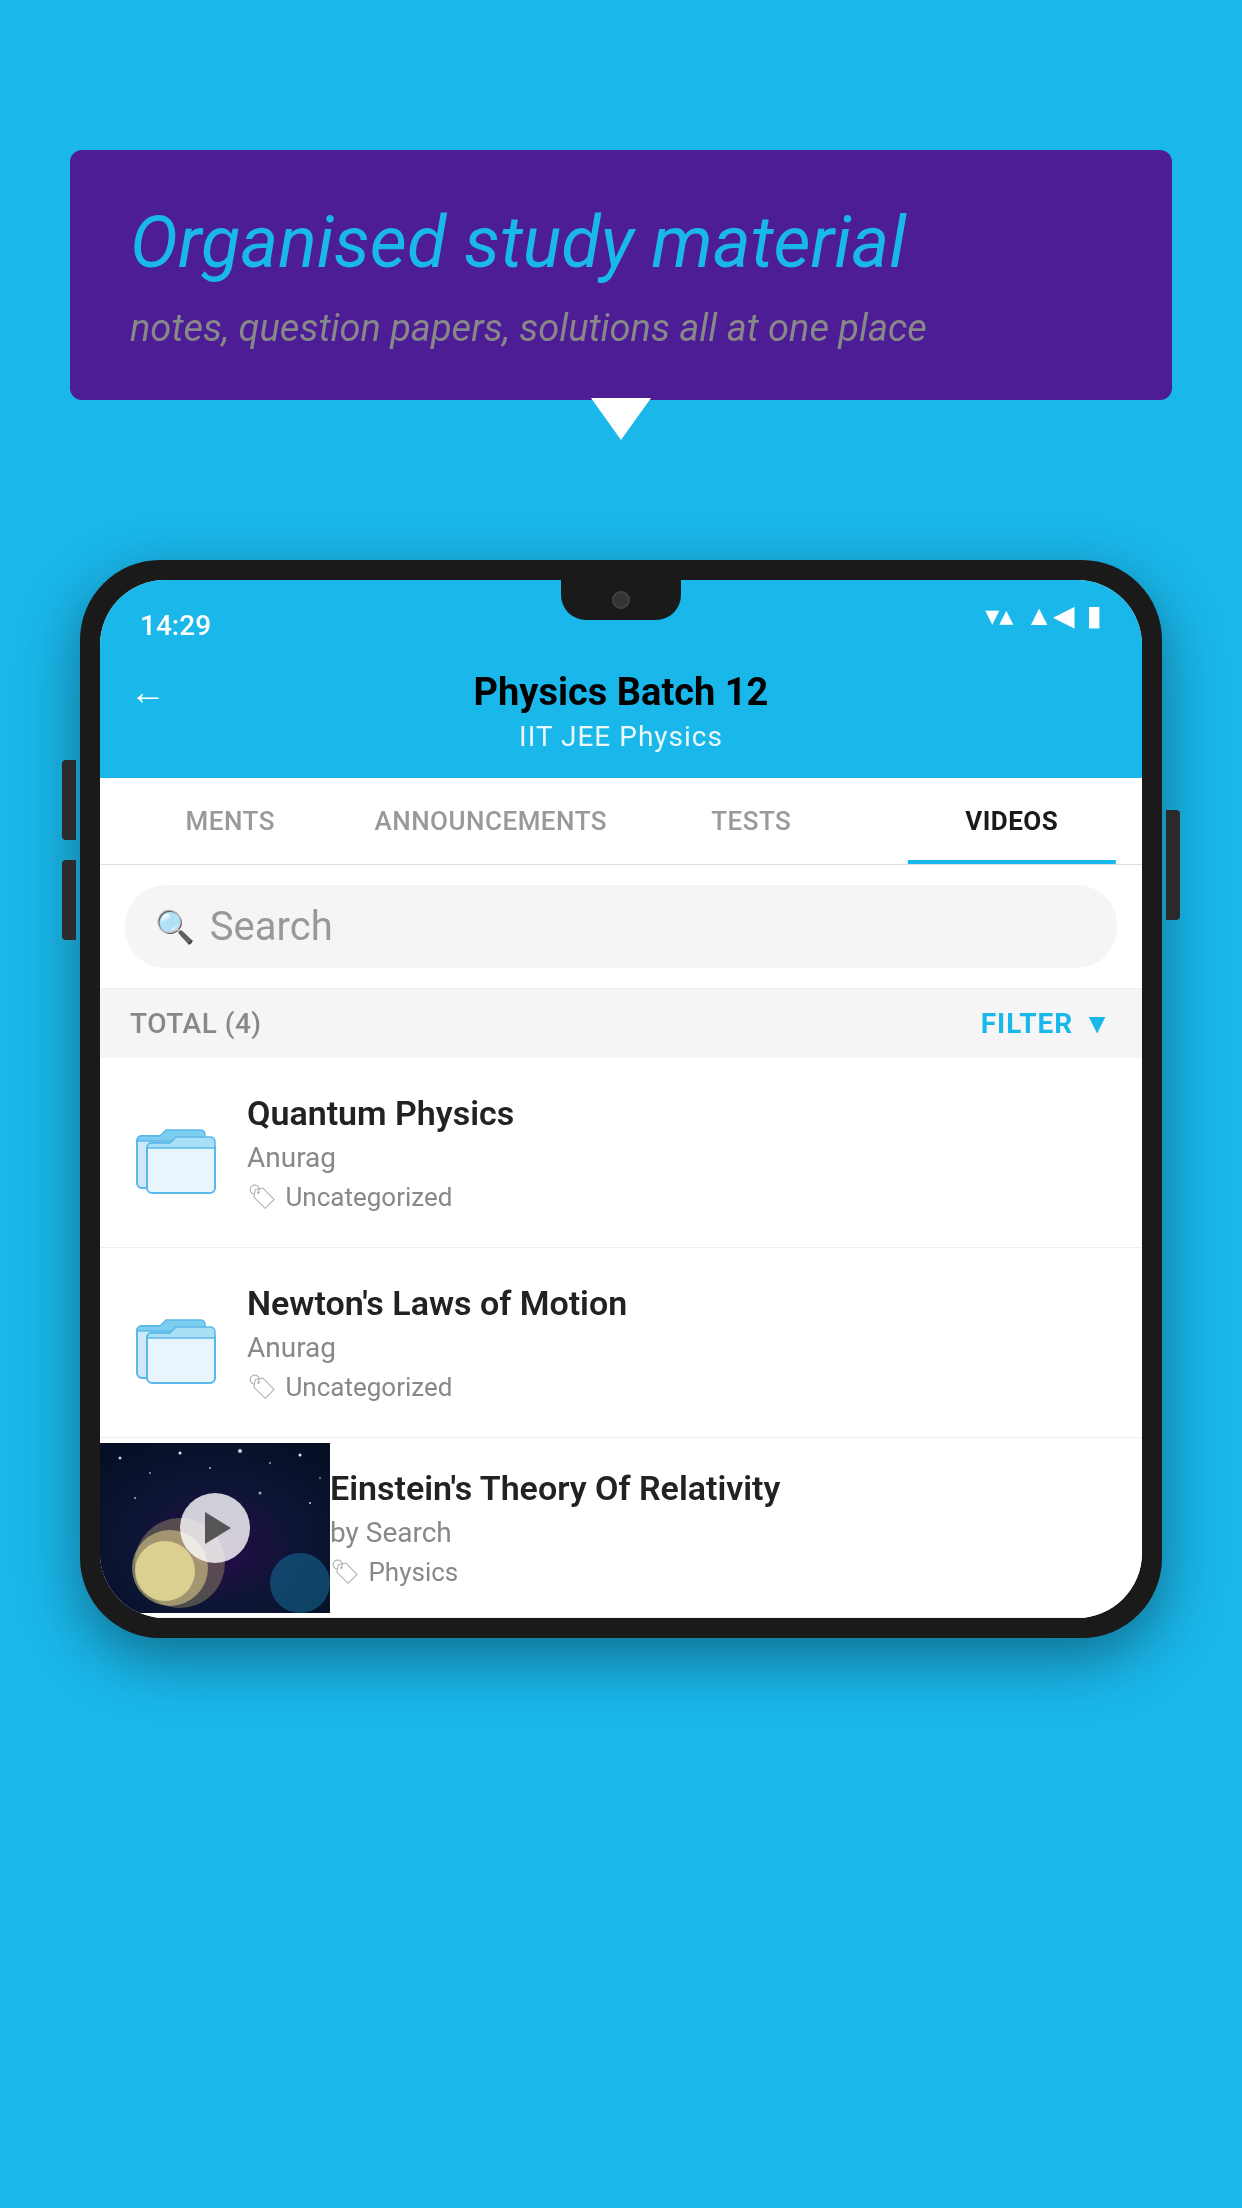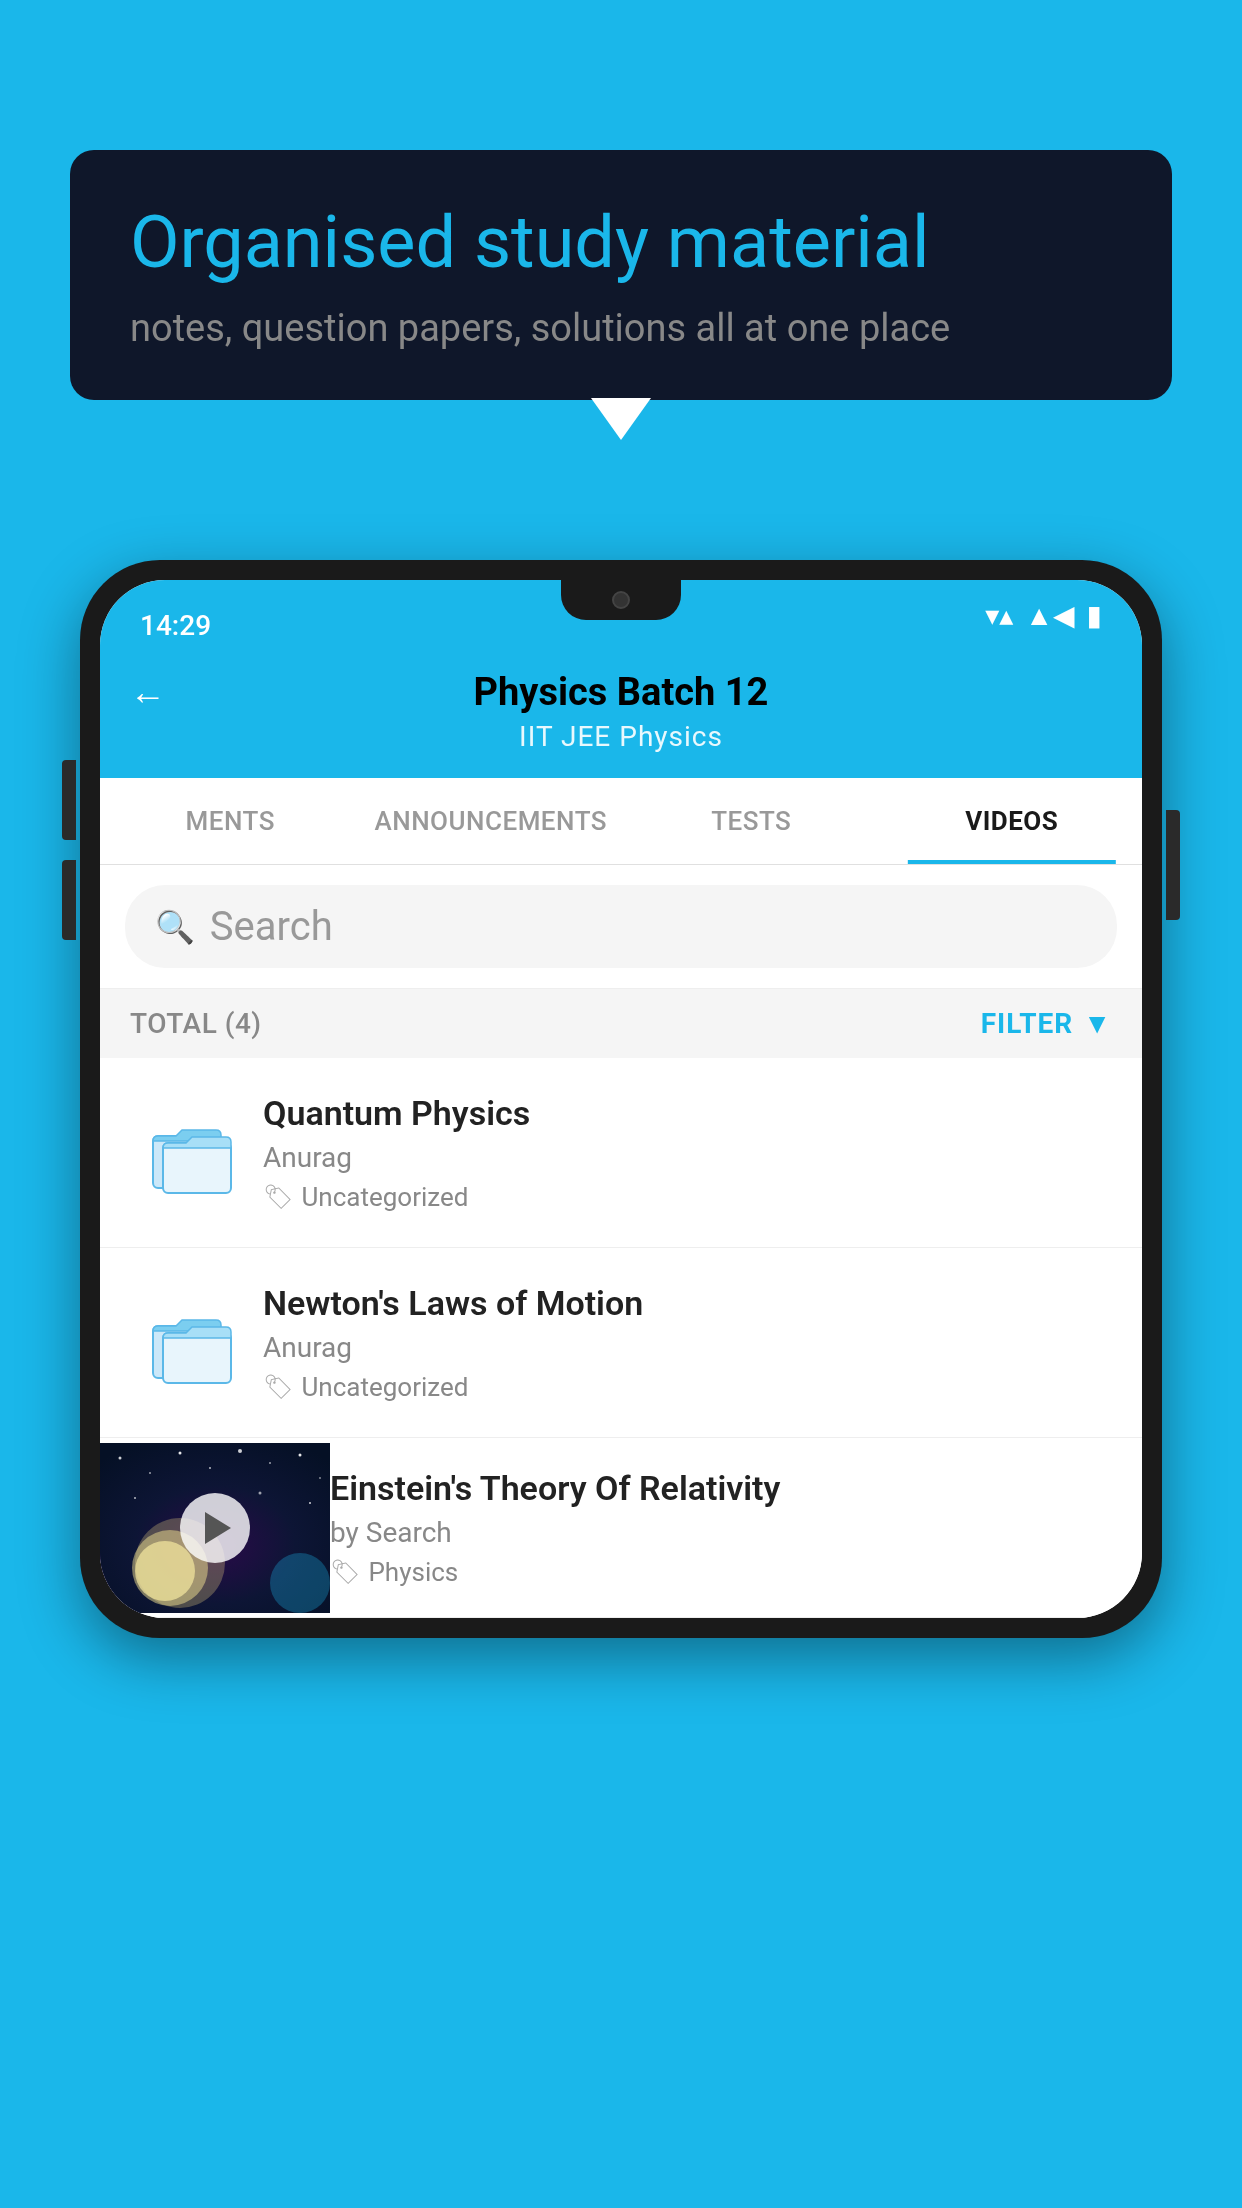--- a/index.html
+++ b/index.html
@@ -15,24 +15,25 @@
 
     
     .speech-bubble-container {
       position: absolute;
       top: 150px;
       left: 70px;
       right: 70px;
     }
 
     .speech-bubble {
-      background: #0f172a;
-      border-radius: 24px;
+      background: #4c1d95;
+      border-radius: 12px;
       padding: 50px 60px;
       position: relative;
+      font-style: italic;
     }
 
     .speech-bubble::after {
       content: '';
       position: absolute;
       bottom: -40px;
       left: 50%;
       transform: translateX(-50%);
       width: 0;
       height: 0;
@@ -269,21 +270,21 @@
     }
 
     
     .video-list {
       background: white;
     }
 
     .video-item {
       display: flex;
       align-items: center;
-      padding: 35px 48px;
+      padding: 35px 32px;
       border-bottom: 1px solid #eee;
       gap: 25px;
     }
 
     .folder-icon {
       width: 90px;
       height: 90px;
       position: relative;
       flex-shrink: 0;
     }

